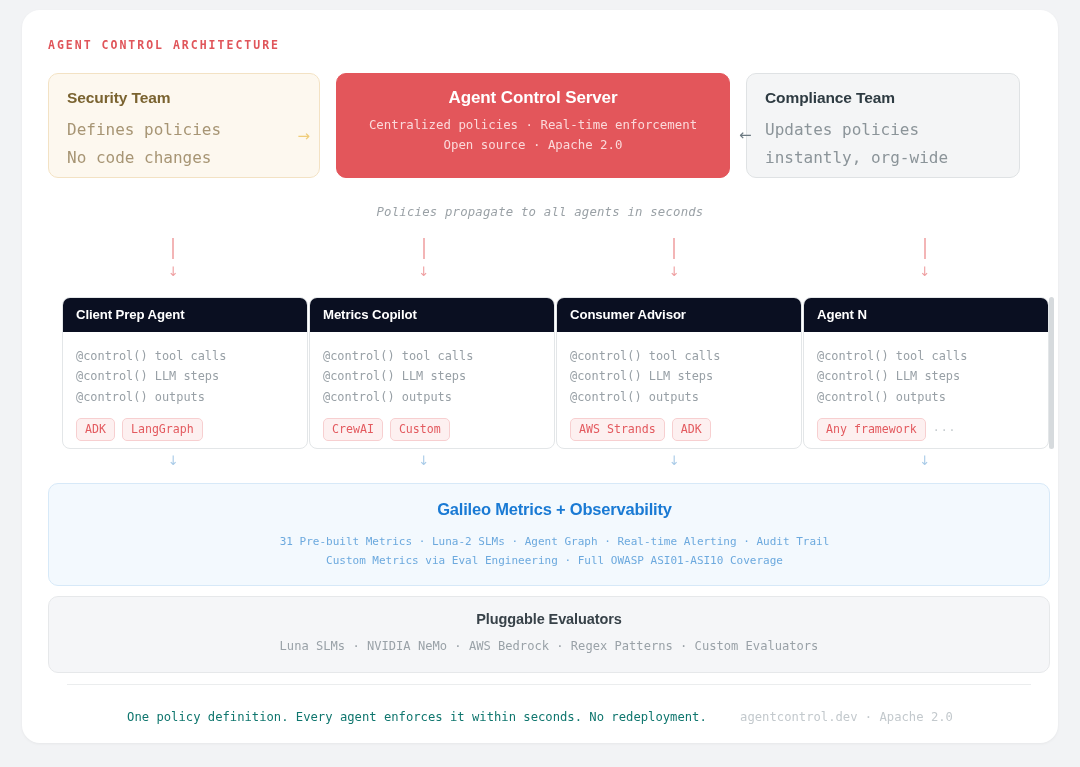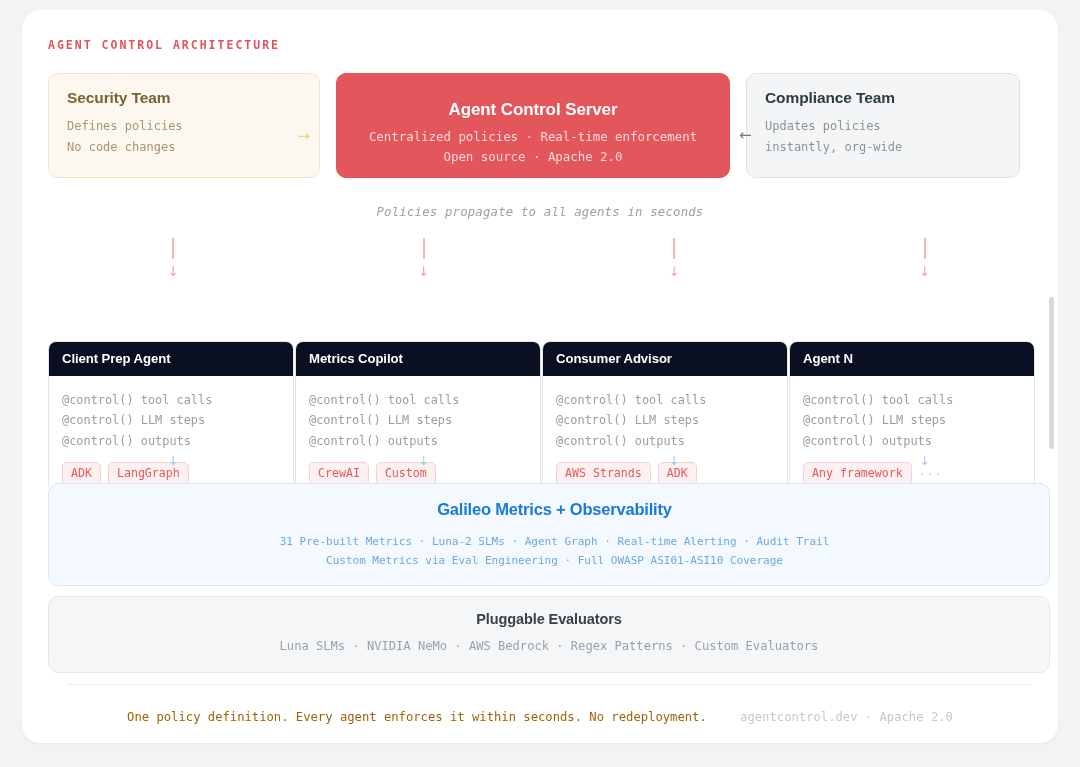--- a/index.html
+++ b/index.html
@@ -60,25 +60,25 @@
     background: #f4f5f6;
     border: 1px solid #dfe2e4;
   }
   .tc-title {
     font-size: 15.5px;
     font-weight: 700;
     letter-spacing: -0.1px;
     margin-bottom: 9px;
   }
   .card-security .tc-title { color: #7a6330; }
-  .card-server  .tc-title { color: #ffffff; font-size: 17px; margin-bottom: 7px; margin-top: 12px; }
+  .card-server  .tc-title { color: #ffffff; font-size: 17px; margin-bottom: 7px; }
   .card-compliance .tc-title { color: #2e3b42; }
   .tc-sub {
     font-family: "DejaVu Sans Mono", monospace;
-    font-size: 12px;
+    font-size: 16px;
     line-height: 1.72;
     white-space: pre-line;
   }
   .card-security .tc-sub { color: #a79574; }
   .card-server  .tc-sub { color: #fbd9da; font-size: 12.4px; line-height: 1.62; }
   .card-compliance .tc-sub { color: #8b9499; }
 
   .arrow-out-right {
     position: absolute;
     right: 9px; top: 55px;
@@ -130,25 +130,24 @@
     margin-top: 6px;
     color: #ef9fa1;
     font-size: 13px;
     line-height: 1;
     font-family: "DejaVu Sans", sans-serif;
   }
 
   
   .agents-scroll {
     position: absolute;
-    left: 26px; top: 287px;
+    left: 40px; top: 287px;
     width: 1008px; height: 156px;
     overflow-x: auto;
     overflow-y: hidden;
-    margin-top: 44px;
   }
   .agents-row {
     display: flex;
     gap: 0px;
     width: 1002px;
     height: 152px;
   }
   .agent-card {
     width: 246px;
     margin-right: 1px;
@@ -288,21 +287,21 @@
     background: #ebedee;
   }
   .footer {
     position: absolute;
     left: 0; top: 700px;
     width: 1036px;
     text-align: center;
     font-family: "DejaVu Sans Mono", monospace;
     font-size: 12.2px;
   }
-  .footer-main { color: #a16207; }
+  .footer-main { color: #0f766e; }
   .footer-meta { color: #c3c9cd; margin-left: 26px; }
 </style>
 </head>
 <body>
 
 <div class="page">
 
   <div class="eyebrow">AGENT CONTROL ARCHITECTURE</div>
 
   <div class="top-row">

